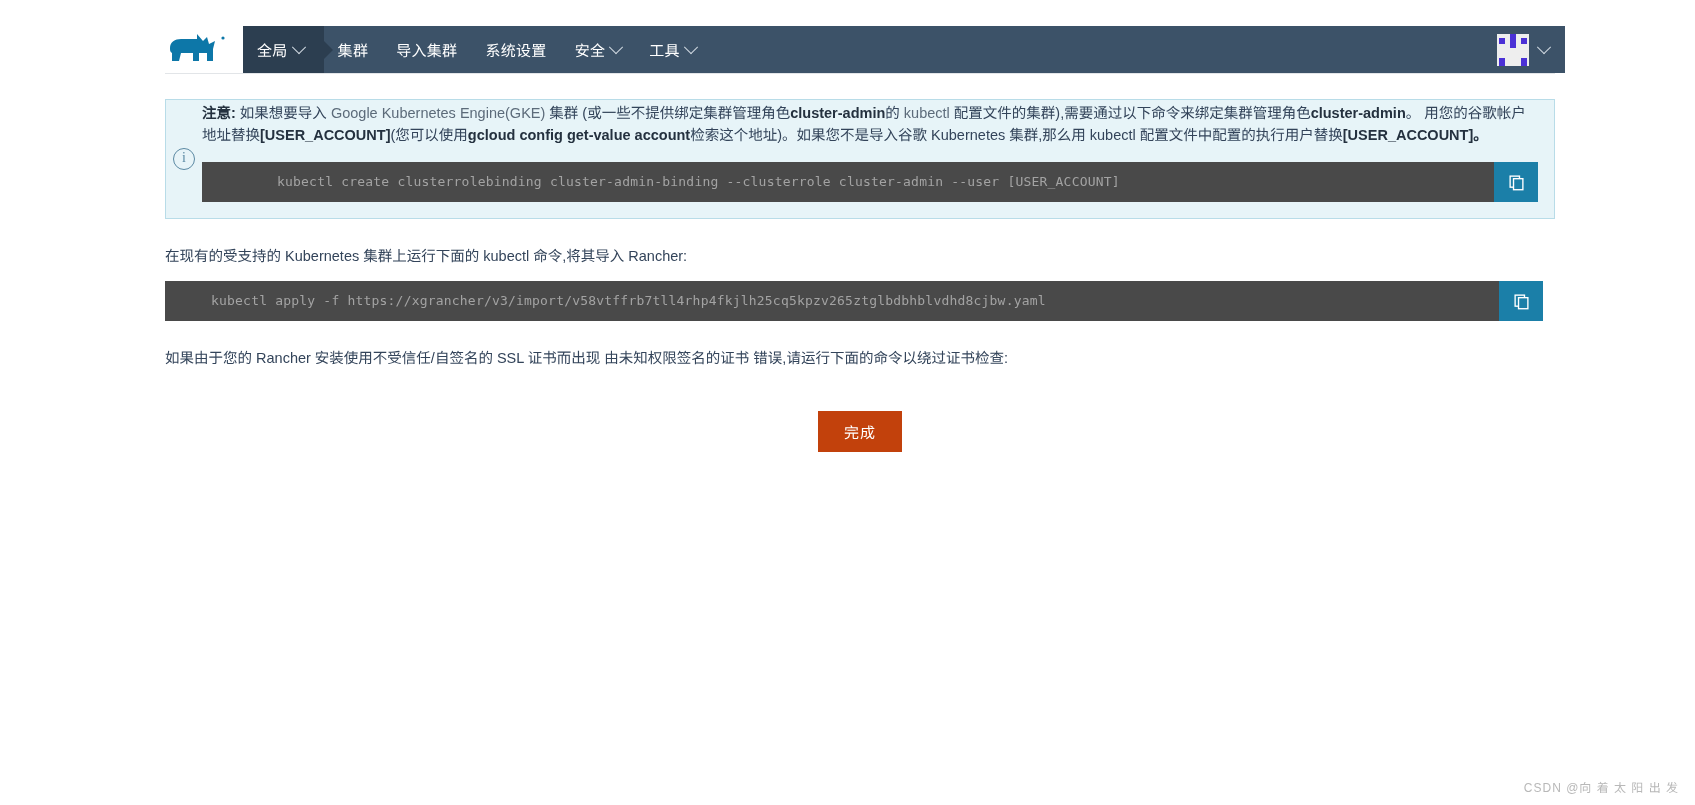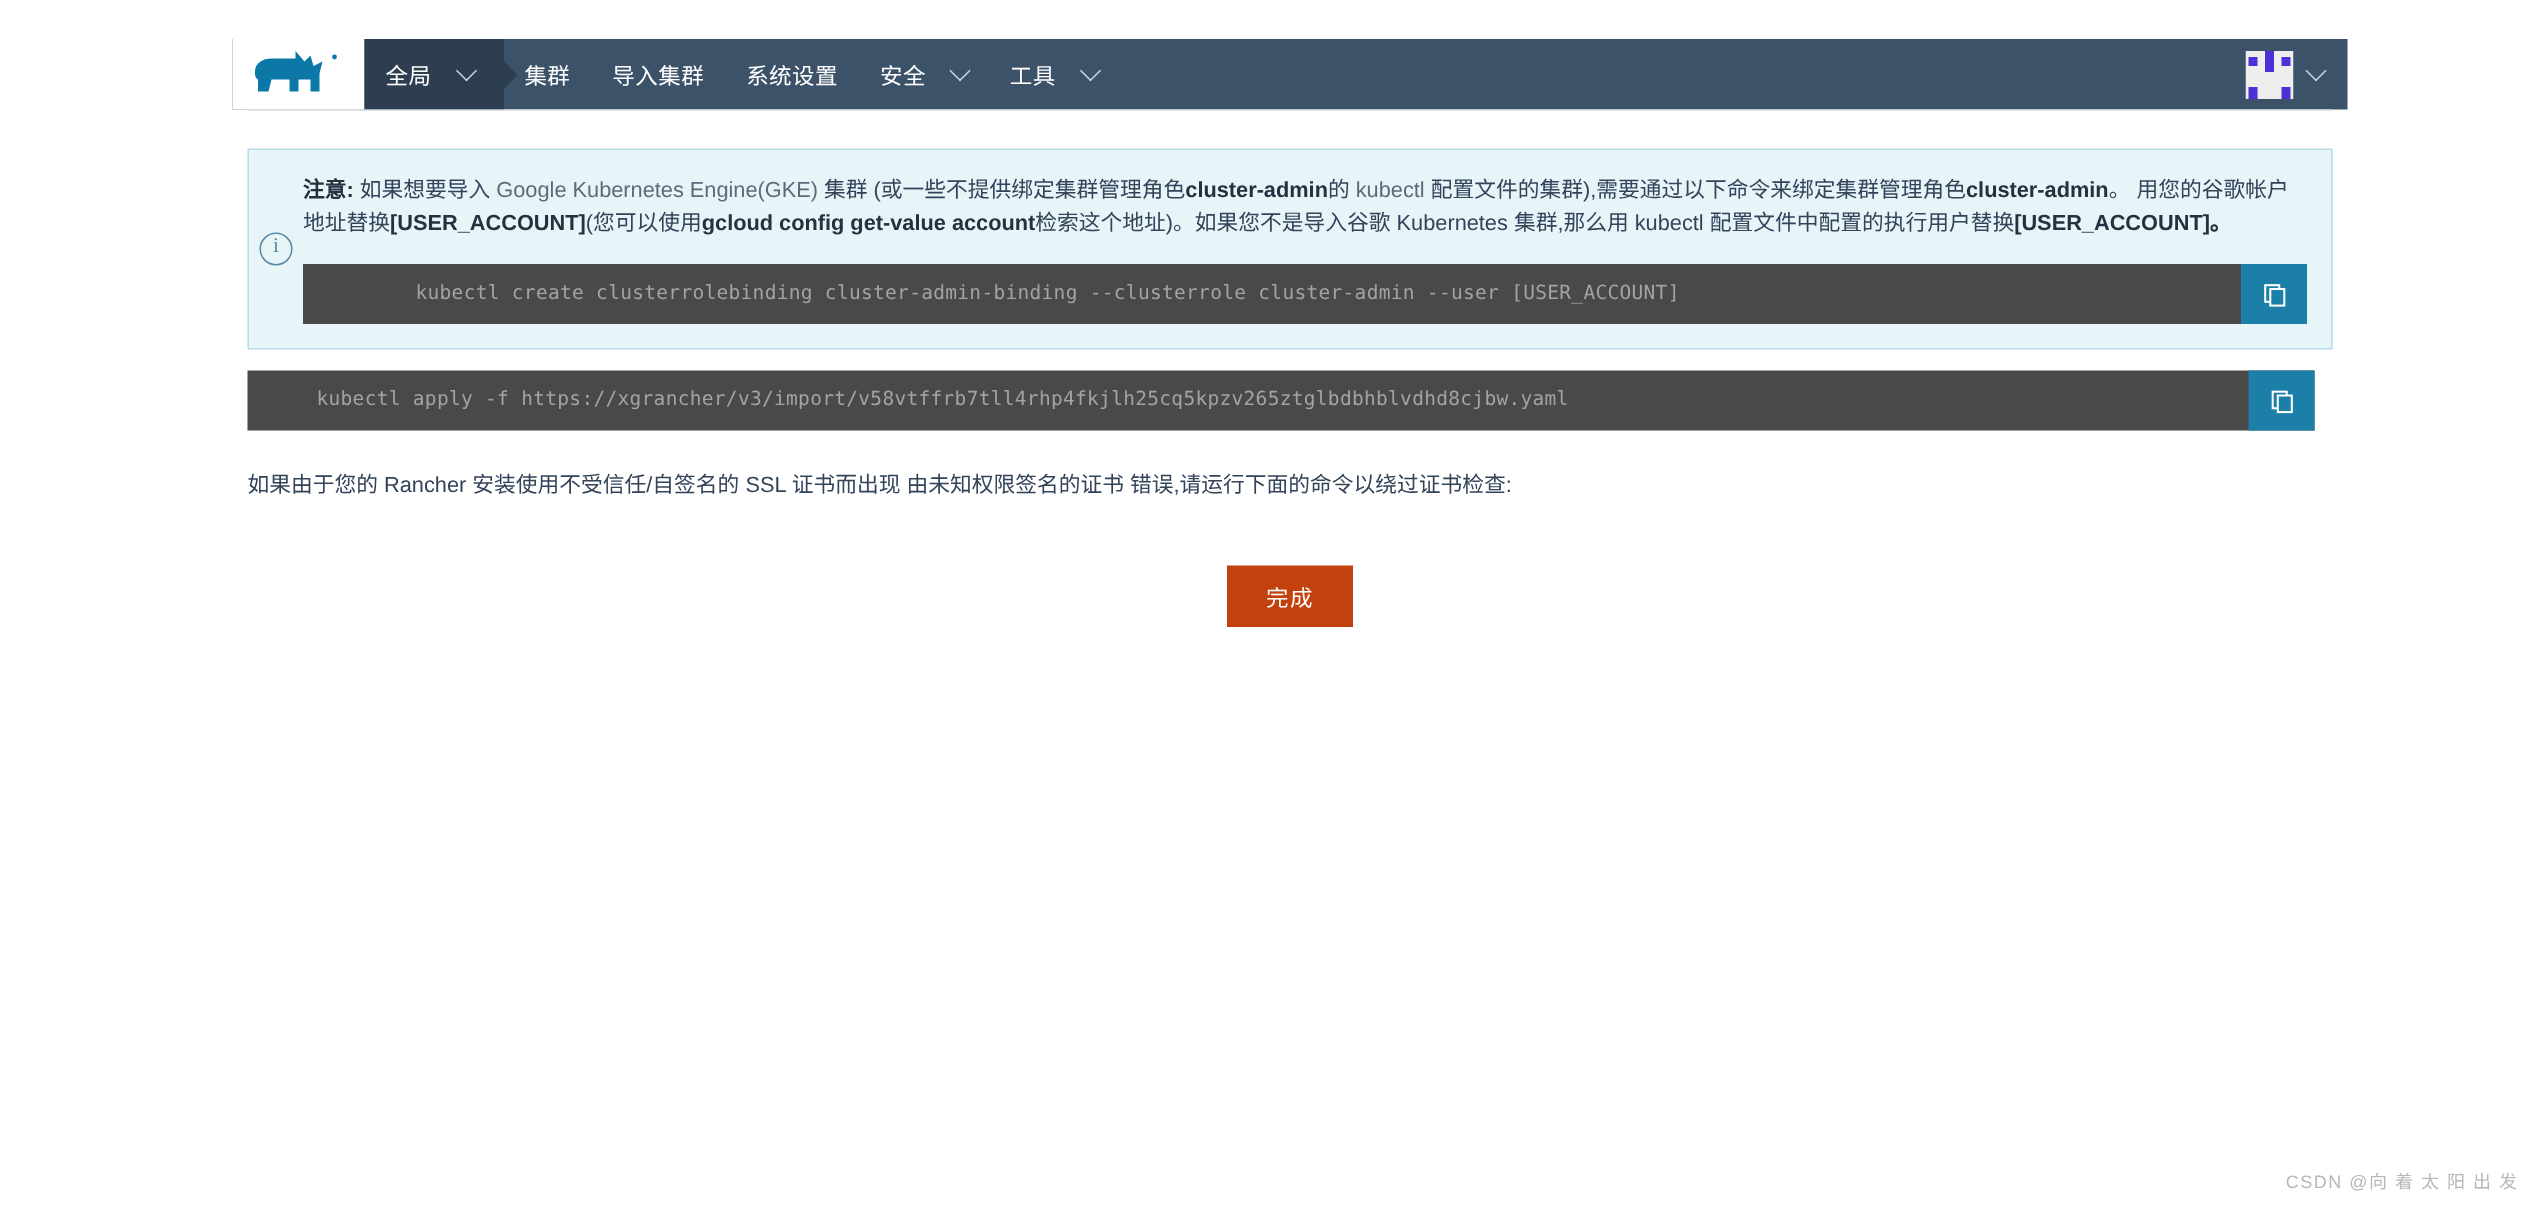--- a/index.html
+++ b/index.html
@@ -44,21 +44,21 @@
   .logo-svg { display: block; }
 
   .nav {
     display: flex;
     align-items: stretch;
     flex: 1 1 auto;
   }
   .nav-item {
     display: flex;
     align-items: center;
-    gap: 18px;
+    gap: 6px;
     padding: 0 14px;
     color: #ffffff;
     font-size: 15px;
     letter-spacing: 0.3px;
     cursor: pointer;
     white-space: nowrap;
     user-select: none;
   }
   .nav-item.active {
     background: #2c3e50;
@@ -140,21 +140,21 @@
     border: 1.6px solid #5b89a3;
     border-radius: 50%;
     color: #5b89a3;
     font-size: 14px;
     line-height: 18px;
     text-align: center;
     font-family: "Liberation Serif", serif;
   }
   .notice-body {
     flex: 1 1 auto;
-    padding: 16px 16px 16px 0;
+    padding: 2px 16px 16px 0;
   }
   .notice-text {
     font-size: 14.5px;
     line-height: 22px;
     color: #33445a;
     margin: 0;
   }
   .notice-text b { font-weight: 700; color: #24313f; }
   .notice-text .dim { color: #5c6b7a; }
 
@@ -294,20 +294,21 @@
           <div class="copy-btn">
             <svg width="17" height="17" viewBox="0 0 20 20">
               <rect x="2.5" y="2.5" width="11" height="13" fill="none" stroke="#ffffff" stroke-width="1.6"></rect>
               <rect x="6.5" y="5.5" width="11" height="13" fill="#1b7fa8" stroke="#ffffff" stroke-width="1.6"></rect>
             </svg>
           </div>
         </div>
       </div>
     </div>
 
+    <p class="para">在现有的受支持的 Kubernetes 集群上运行下面的 kubectl 命令,将其导入 Rancher:</p>
 
     <div class="code-block standalone">
       <div class="code-text narrow-pad">kubectl apply -f https://xgrancher/v3/import/v58vtffrb7tll4rhp4fkjlh25cq5kpzv265ztglbdbhblvdhd8cjbw.yaml</div>
       <div class="copy-btn">
         <svg width="17" height="17" viewBox="0 0 20 20">
           <rect x="2.5" y="2.5" width="11" height="13" fill="none" stroke="#ffffff" stroke-width="1.6"></rect>
           <rect x="6.5" y="5.5" width="11" height="13" fill="#1b7fa8" stroke="#ffffff" stroke-width="1.6"></rect>
         </svg>
       </div>
     </div>

